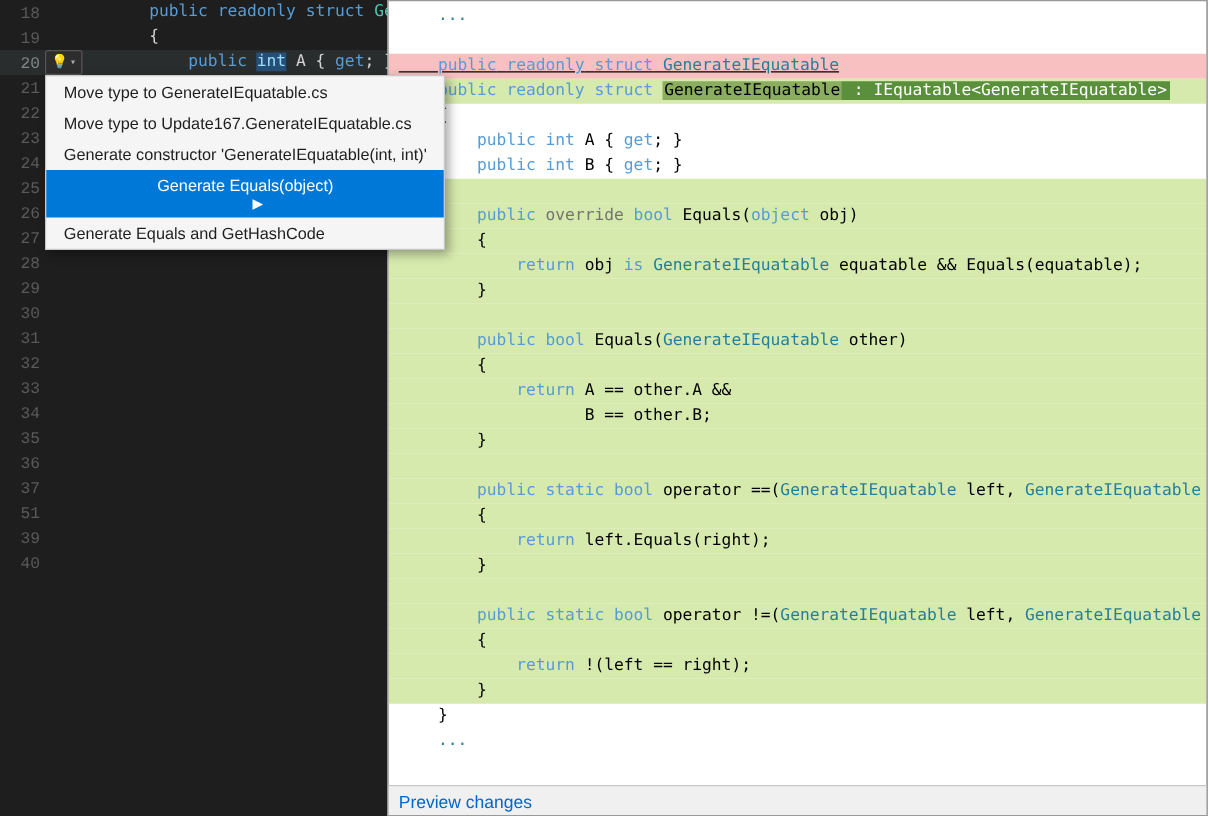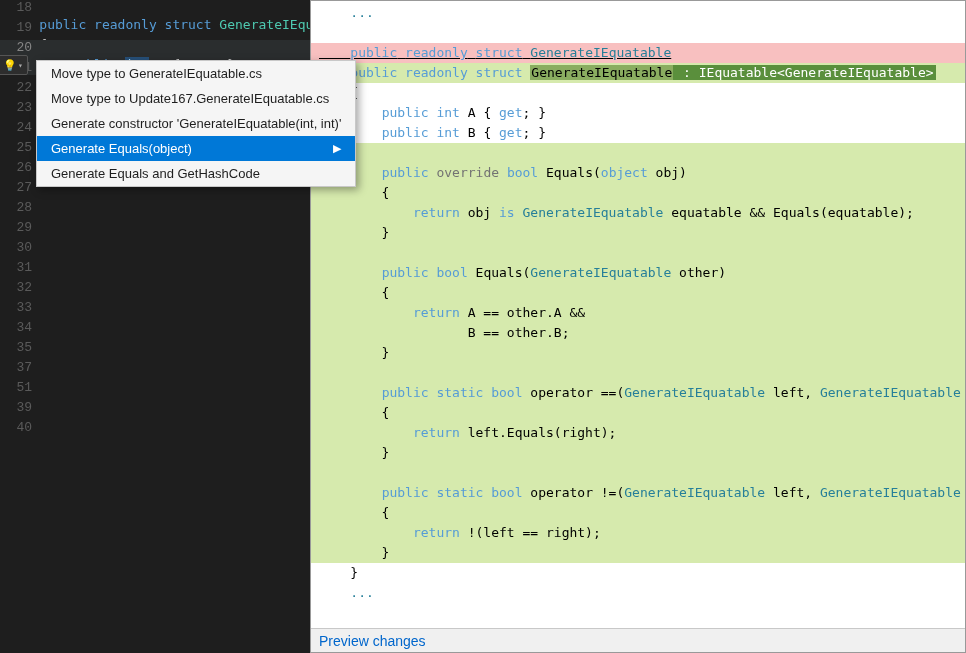--- a/index.html
+++ b/index.html
@@ -51,21 +51,20 @@
     .editor-container {
       display: flex;
       height: 100%;
       background: #1e1e1e;
       position: relative;
     }
 
     .row {
       display: flex;
       height: 20px;
-      flex-direction: column;
     }
 
     .row-num {
       display: flex;
       align-items: center;
       justify-content: flex-end;
       padding-right: 6px;
       color: #5a5a5a;
       font-size: 13px;
       width: 38px;
@@ -169,21 +168,21 @@
     <div style="position:absolute; top:60px; left:36px; background:#f5f5f5; border:1px solid #c8c8c8; box-shadow:3px 3px 8px rgba(0,0,0,0.35); z-index:300; min-width:292px;">
       <div class="menu-item">
         <span>Move type to GenerateIEquatable.cs</span>
       </div>
       <div class="menu-item">
         <span>Move type to Update167.GenerateIEquatable.cs</span>
       </div>
       <div class="menu-item">
         <span>Generate constructor 'GenerateIEquatable(int, int)'</span>
       </div>
-      <div class="menu-item active" style="background:#0078d7; color:#fff;">
+      <div class="menu-item active" style="background:#0078d7; color:#fff;flex-direction:column;">
         <span>Generate Equals(object)</span>
         <span class="arrow">▶</span>
       </div>
       <div class="menu-item">
         <span>Generate Equals and GetHashCode</span>
       </div>
     </div>
 
     <div class="row">
       <div class="row-num">21</div>
@@ -284,20 +283,27 @@
       <div class="row-code"></div>
     </div>
     <div class="row">
       <div class="row-num">35</div>
       <div class="row-ind"></div>
         <div class="row-ind"></div>
         <div class="row-ind"></div>
       <div class="row-code"></div>
     </div>
     <div class="row">
+      <div class="row-num">36</div>
+      <div class="row-ind"></div>
+        <div class="row-ind"></div>
+        <div class="row-ind"></div>
+      <div class="row-code"></div>
+    </div>
+    <div class="row">
       <div class="row-num">37</div>
       <div class="row-ind"></div>
         <div class="row-ind"></div>
         <div class="row-ind"></div>
       <div class="row-code"></div>
     </div>
     <div class="row">
       <div class="row-num">51</div>
       <div class="row-ind"></div>
         <div class="row-ind"></div>

